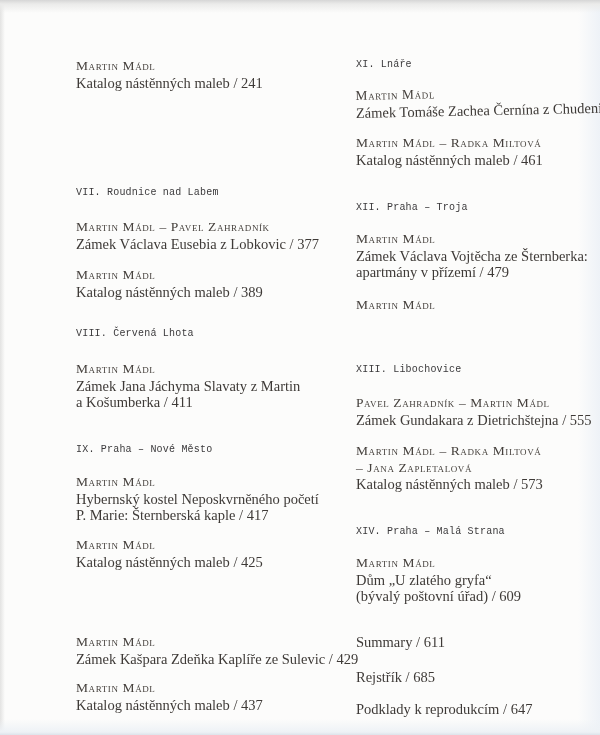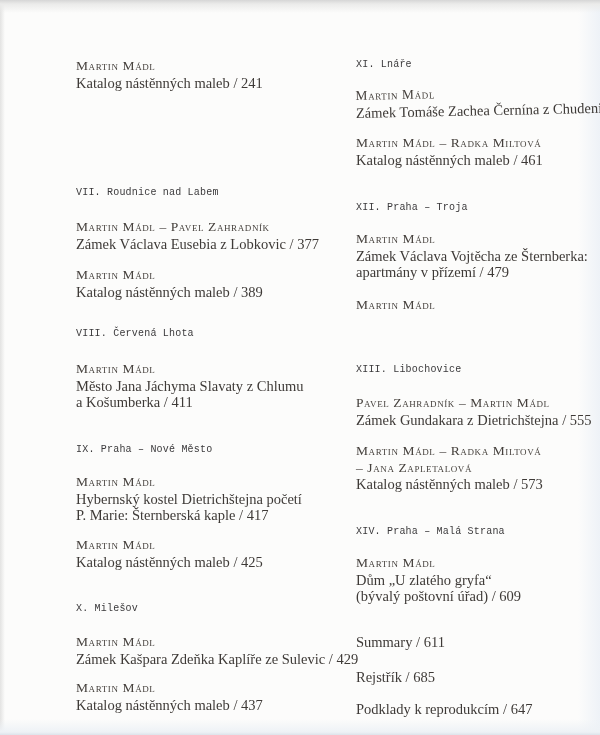--- a/index.html
+++ b/index.html
@@ -68,42 +68,39 @@
       <div class="au">Martin Mádl</div>
       <div class="tl">Katalog nástěnných maleb / 389</div>
     </div>
 
     <div class="block" style="top:309px">
       <div class="hl">VIII. Červená Lhota</div>
     </div>
 
     <div class="block" style="top:345px">
       <div class="au">Martin Mádl</div>
-      <div class="tl">Město Jana Jáchyma Slavaty z Chlumu</div>
+      <div class="tl">Zámek Jana Jáchyma Slavaty z Martin</div>
       <div class="tl">a Košumberka / 411</div>
     </div>
 
     <div class="block" style="top:425px">
       <div class="hl">IX. Praha – Nové Město</div>
     </div>
 
     <div class="block" style="top:458px">
       <div class="au">Martin Mádl</div>
-      <div class="tl">Hybernský kostel Dietrichštejna početí</div>
+      <div class="tl">Hybernský kostel Neposkvrněného početí</div>
       <div class="tl">P. Marie: Šternberská kaple / 417</div>
     </div>
 
     <div class="block" style="top:521px">
       <div class="au">Martin Mádl</div>
       <div class="tl">Katalog nástěnných maleb / 425</div>
     </div>
 
-    <div class="block" style="top:584px">
-      <div class="hl">X. Milešov</div>
-    </div>
 
     <div class="block" style="top:618px">
       <div class="au">Martin Mádl</div>
       <div class="tl">Zámek Kašpara Zdeňka Kaplíře ze Sulevic / 429</div>
     </div>
 
     <div class="block" style="top:664px">
       <div class="au">Martin Mádl</div>
       <div class="tl">Katalog nástěnných maleb / 437</div>
     </div>

